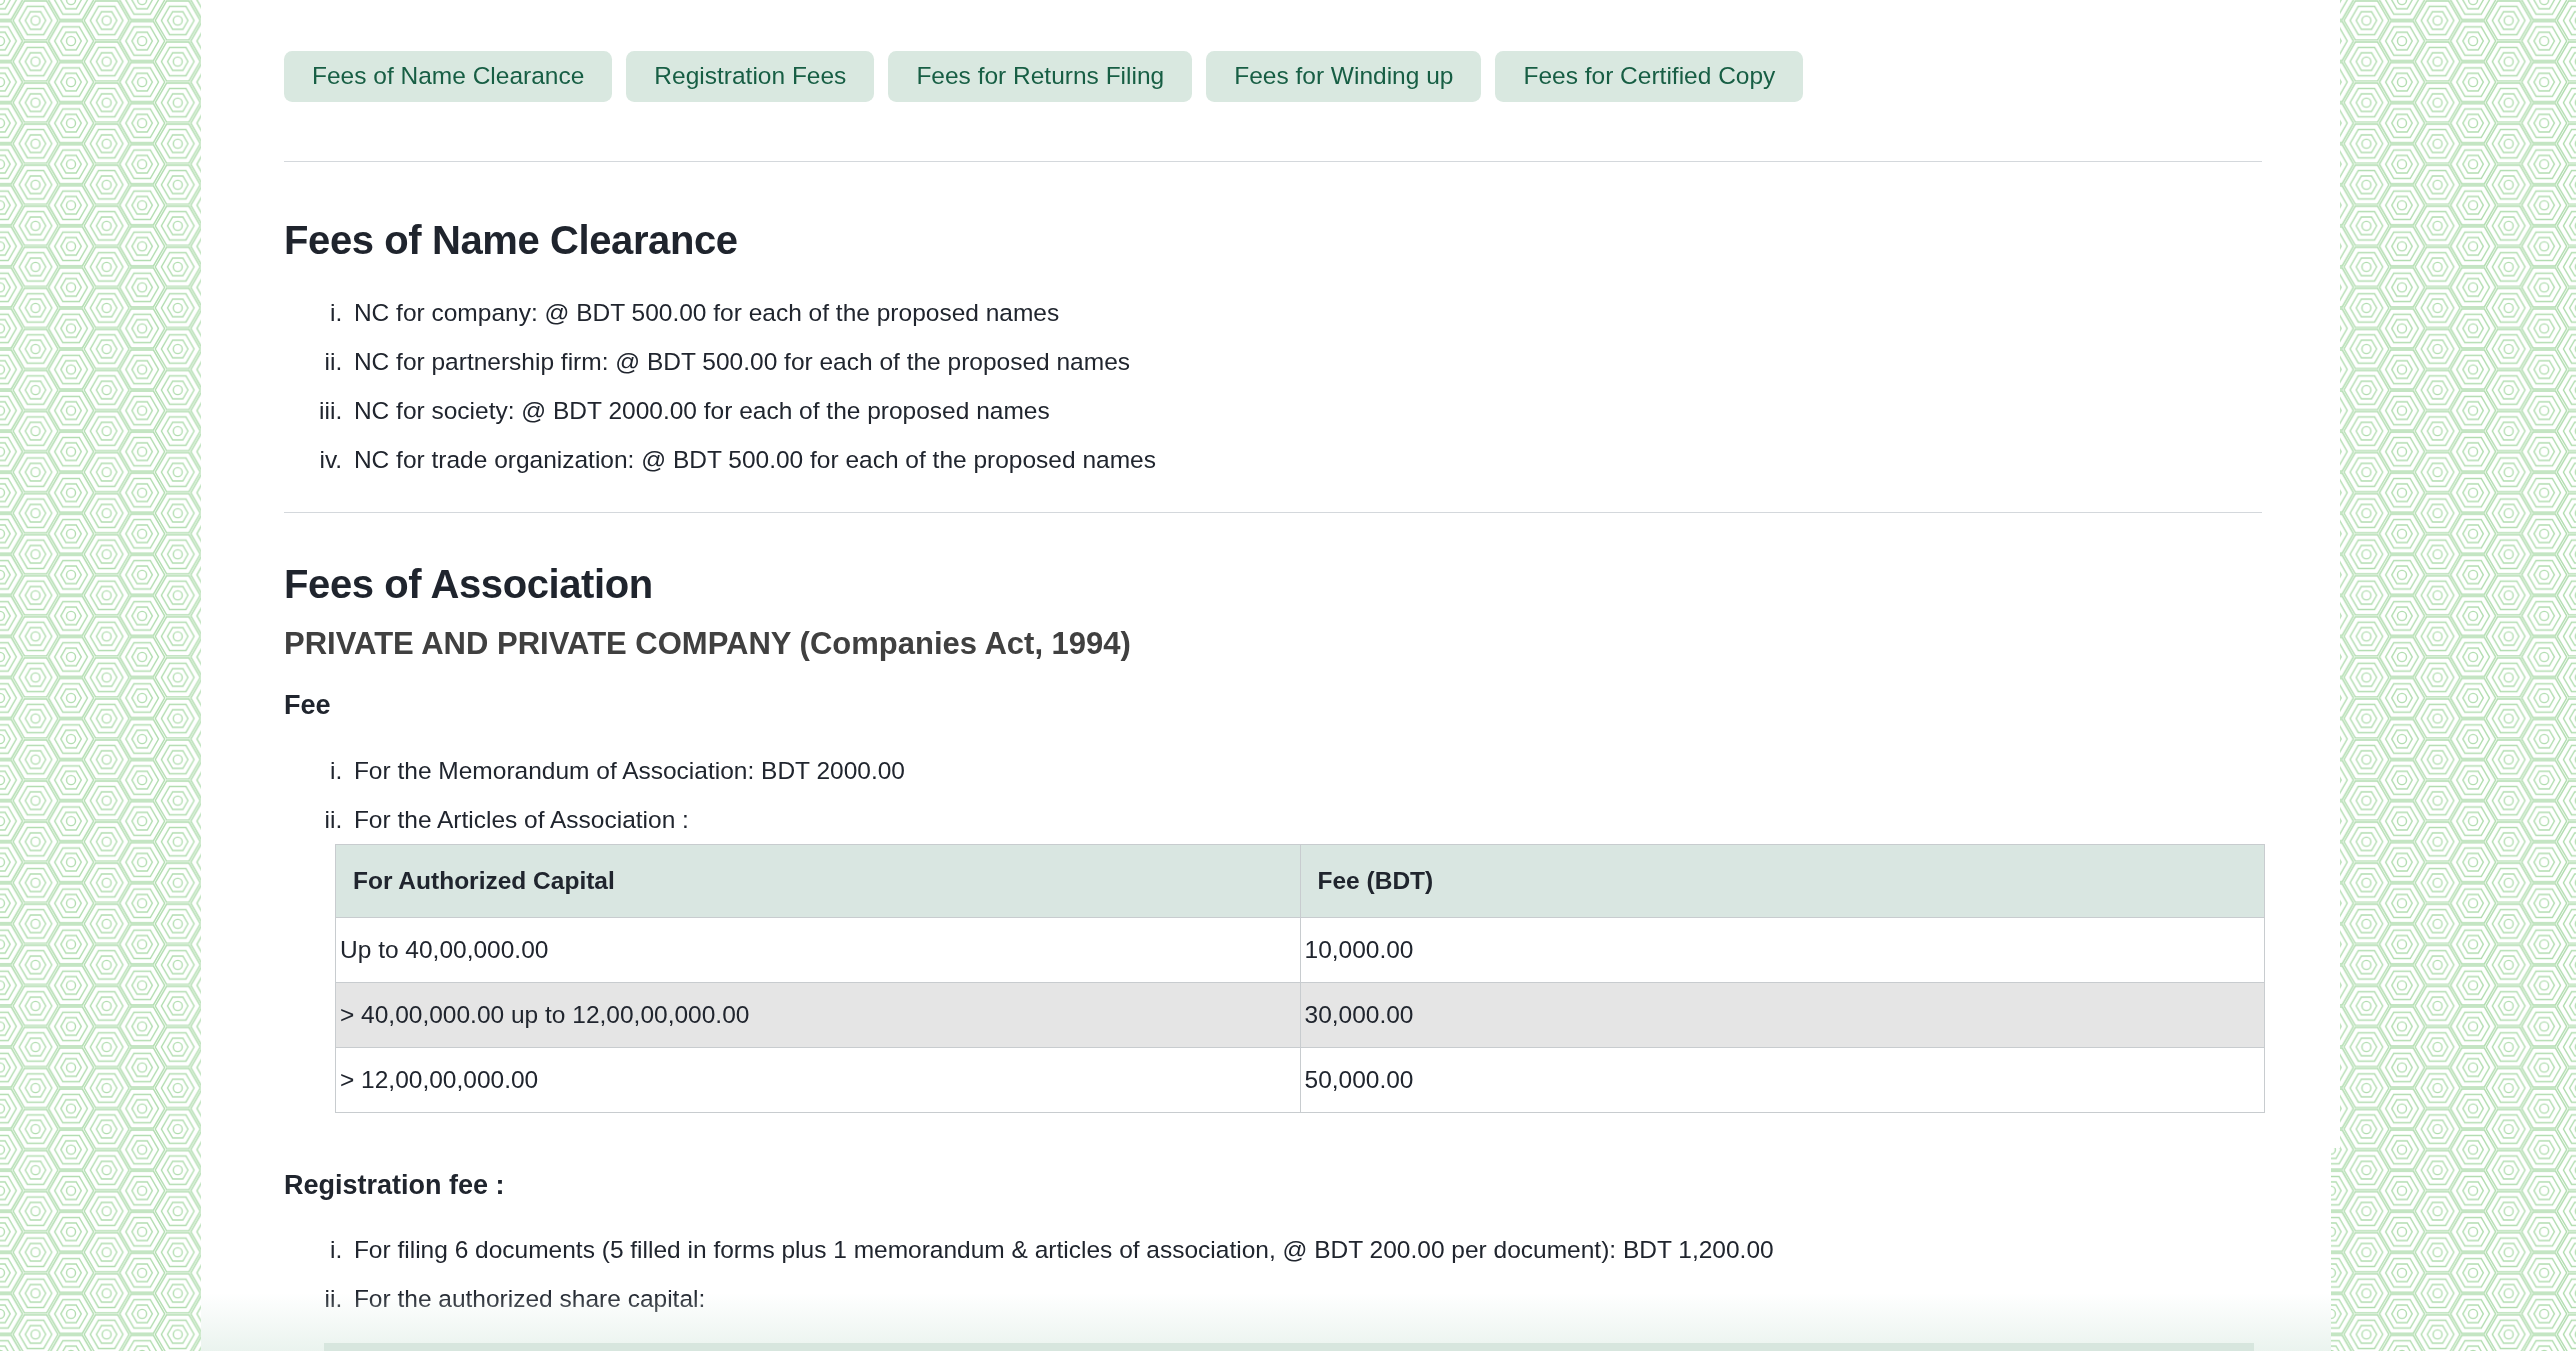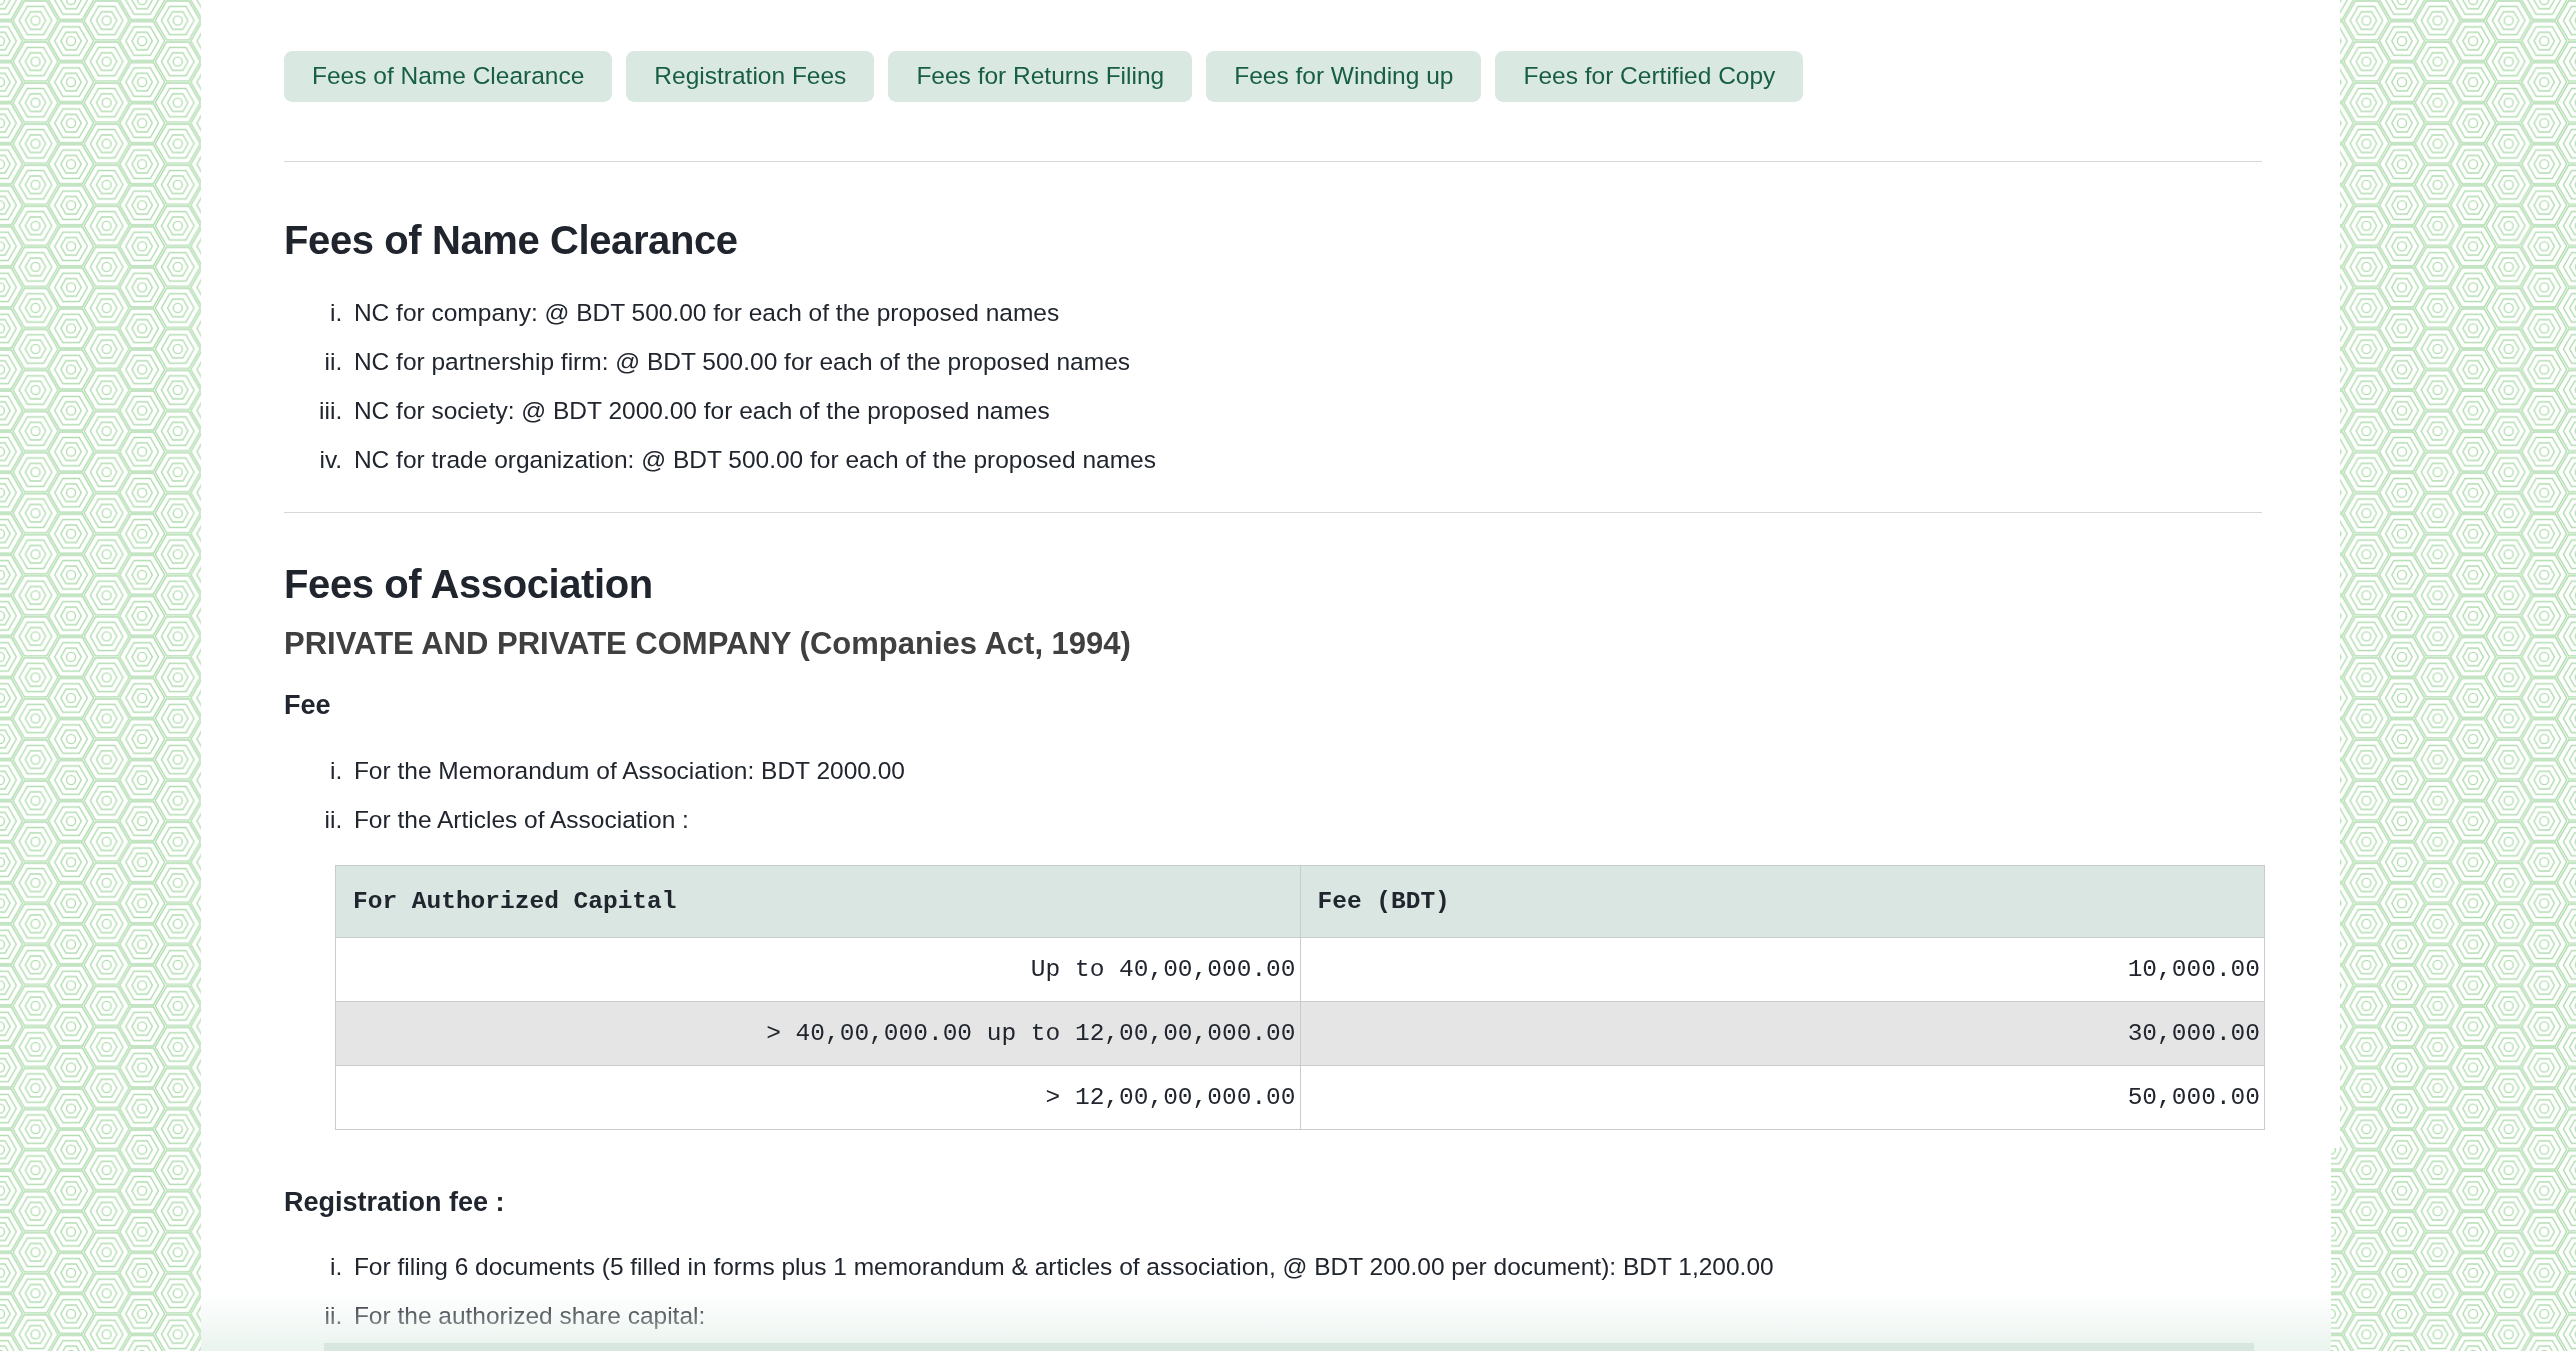--- a/index.html
+++ b/index.html
@@ -44,38 +44,36 @@
 
   ol.roman-list {
     margin-top:24.5px; margin-left:0;
     padding-left:65px;
     list-style:lower-roman;
     font-size:24.5px; line-height:49px; color:#20252e;
   }
   ol.roman-list li { padding-left:4.9px; }
 
   table.fees-table {
-    margin-top:21px; margin-left:51px;
+    margin-left:51px;
     width:1930px;
     border-collapse:collapse;
     font-size:24.5px; color:#20252e;
     border:1.6px solid #c8cccf;
-    font-family:Liberation Mono, monospace;
   }
   table.fees-table th {
     background:#d9e6e1;
     text-align:left; font-weight:700;
     padding:22px 17px; height:69px;
     border:1.6px solid #c8cccf;
   }
   table.fees-table td {
     padding:18px 4px; height:64px;
     border:1.6px solid #c8cccf;
     background:#ffffff;
-    text-align:right;
   }
   table.fees-table tbody tr:nth-child(2) td { background:#e5e5e5; }
   table.fees-table th:first-child, table.fees-table td:first-child { width:50%; }
 
   .reg-fee-label { margin-top:57px; }
 
   .bottom-fade {
     position:absolute; left:201px; bottom:0; width:2130px; height:59px;
     background:linear-gradient(180deg, rgba(236,244,239,0) 0%, rgba(230,241,235,0.85) 100%);
     pointer-events:none;

